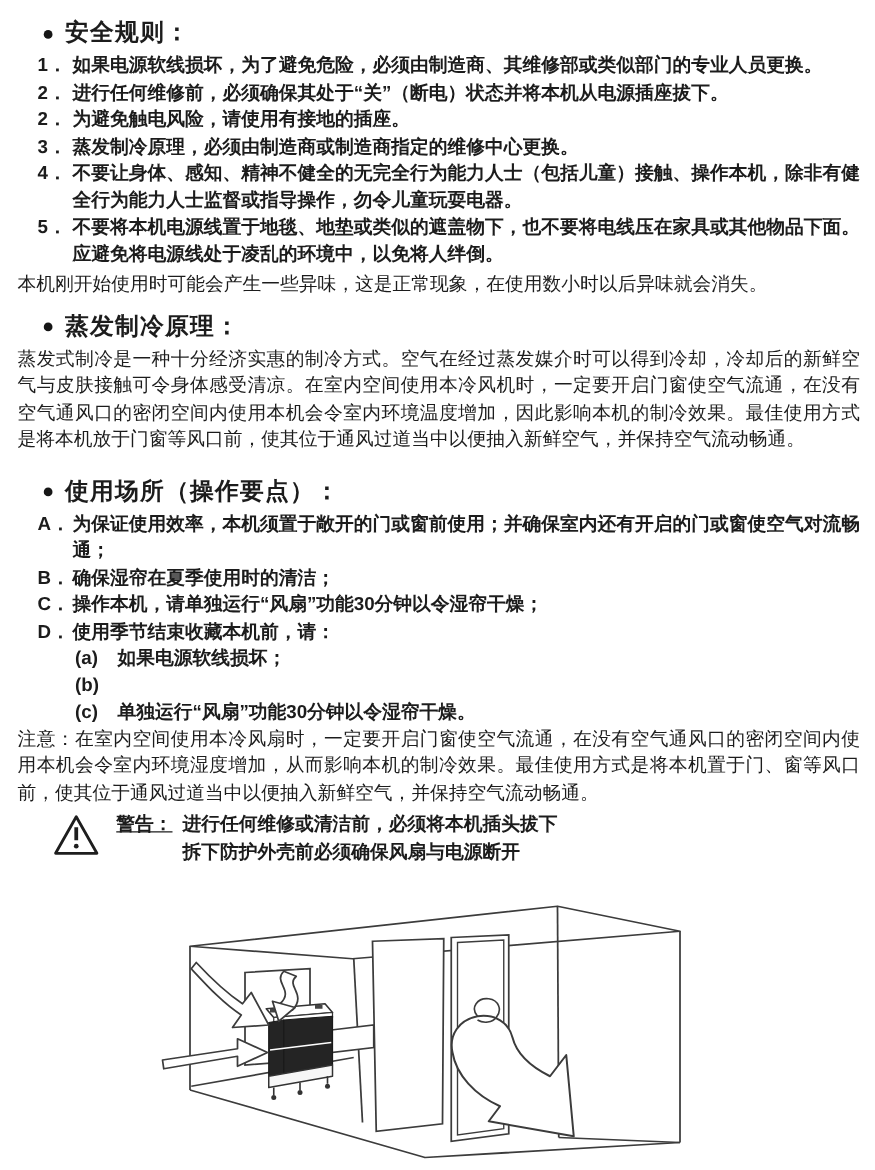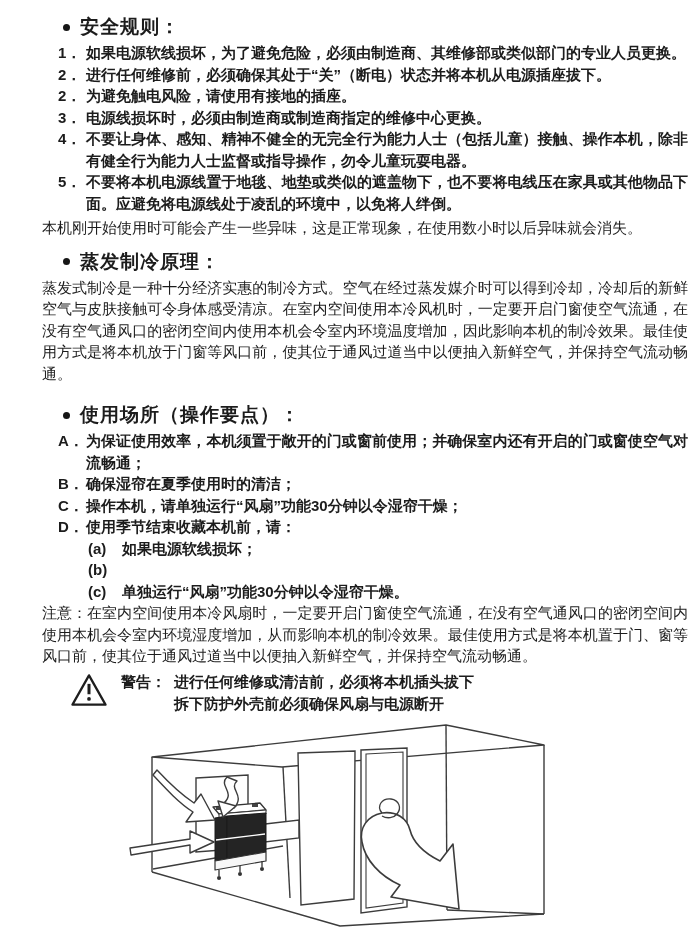--- a/index.html
+++ b/index.html
@@ -4,21 +4,20 @@
 <style>
   * { margin:0; padding:0; box-sizing:border-box; }
   html,body { background:#fff; }
   .page {
     position:relative;
     width:700px; height:936px;
     background:#ffffff;
     color:#1c1c1c;
     font-family:"Liberation Sans","DejaVu Sans",sans-serif;
     overflow:hidden;
-    padding-left:28px;
   }
   .content { padding:15px 12px 0 14px; }
 
   .heading {
     display:flex; align-items:center;
     margin-left:21px;
     font-size:19px; font-weight:700; line-height:24px;
     letter-spacing:1px;
   }
   .bullet {
@@ -44,21 +43,21 @@
   .mt-usage { margin-top:19px; }
 
   .warning {
     display:flex; align-items:flex-start;
     margin:4px 0 0 28px;
     font-size:15px; line-height:22px; font-weight:600;
   }
   .warn-tri { width:38px; height:34px; margin-top:2px; flex:0 0 auto; }
   .warn-body { margin-left:13px; }
   .warn-row { display:flex; }
-  .warn-label { flex:0 0 53px; }
+  .warn-label { flex:0 0 53px;text-decoration:underline; }
   .warn-indent { padding-left:53px;align-items:flex-end; }
 
   .illustration {
     position:absolute; left:126px; top:720px;
     width:450px; height:215px;
   }
 </style>
 </head>
 <body>
 
@@ -77,21 +76,21 @@
       <div class="li">
         <span class="lbl">2．</span>
         <span class="txt">进行任何维修前，必须确保其处于“关”（断电）状态并将本机从电源插座拔下。</span>
       </div>
       <div class="li">
         <span class="lbl">2．</span>
         <span class="txt">为避免触电风险，请使用有接地的插座。</span>
       </div>
       <div class="li">
         <span class="lbl">3．</span>
-        <span class="txt">电源线损坏时，必须由制造商或制造商指定的维修中心更换。</span>
+        <span class="txt">蒸发制冷原理，必须由制造商或制造商指定的维修中心更换。</span>
       </div>
       <div class="li">
         <span class="lbl">4．</span>
         <span class="txt">不要让身体、感知、精神不健全的无完全行为能力人士（包括儿童）接触、操作本机，除非有健全行为能力人士监督或指导操作，勿令儿童玩耍电器。</span>
       </div>
       <div class="li">
         <span class="lbl">5．</span>
         <span class="txt">不要将本机电源线置于地毯、地垫或类似的遮盖物下，也不要将电线压在家具或其他物品下面。应避免将电源线处于凌乱的环境中，以免将人绊倒。</span>
       </div>
     </div>

